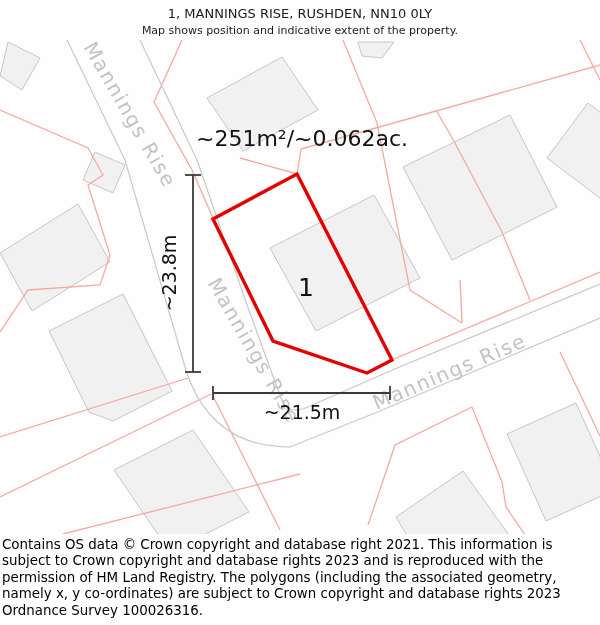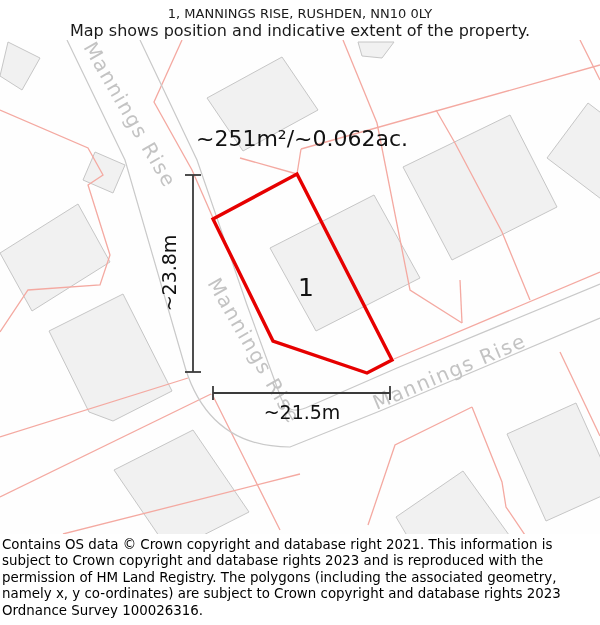--- a/index.html
+++ b/index.html
@@ -1,20 +1,20 @@
 <!DOCTYPE html>
 <html><head>
 <meta charset="utf-8">
 <style>
   html,body{margin:0;padding:0;background:#ffffff;}
   body{width:600px;height:625px;position:relative;overflow:hidden;
        font-family:"DejaVu Sans","Liberation Sans",sans-serif;color:#111;}
   .header{position:absolute;top:0;left:0;width:600px;text-align:center;padding-top:5px;}
   .header .title{font-size:13px;line-height:17px;color:#1a1a1a;}
-  .header .subtitle{font-size:16px;line-height:17px;color:#1a1a1a;}
+  .header .subtitle{font-size:11px;line-height:17px;color:#1a1a1a;}
   .map-wrap{position:absolute;top:40px;left:0;width:600px;height:494px;overflow:hidden;background:#fefefe;}
   svg{display:block;}
   .footer{position:absolute;top:537px;left:2px;width:590px;
           font-size:13.4px;line-height:16.4px;color:#000000;}
 </style>
 </head>
 <body>
 
 <div class="header">
   <div class="title">1, MANNINGS RISE, RUSHDEN, NN10 0LY</div>

